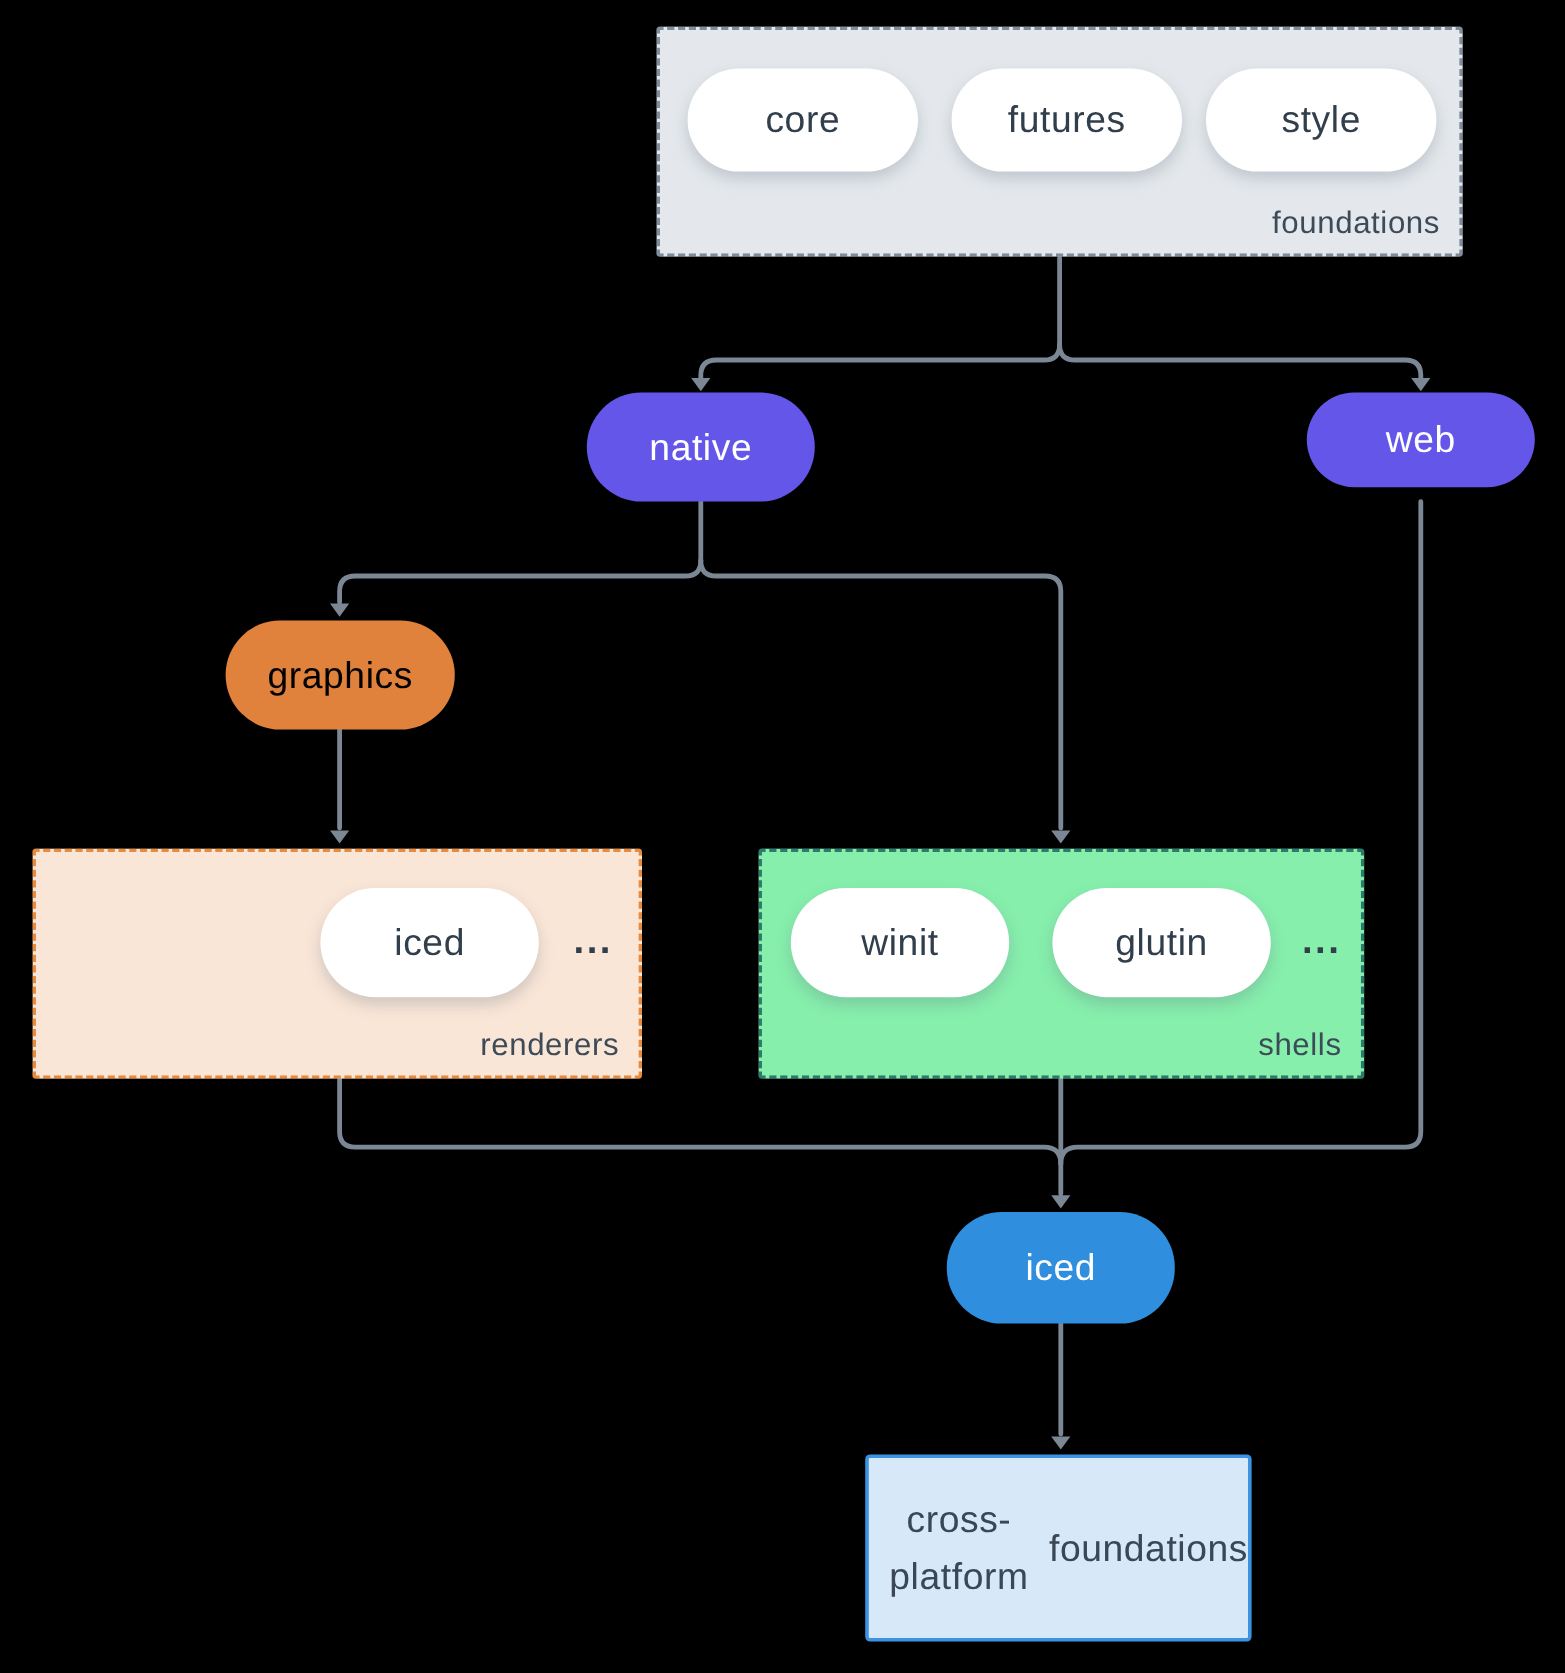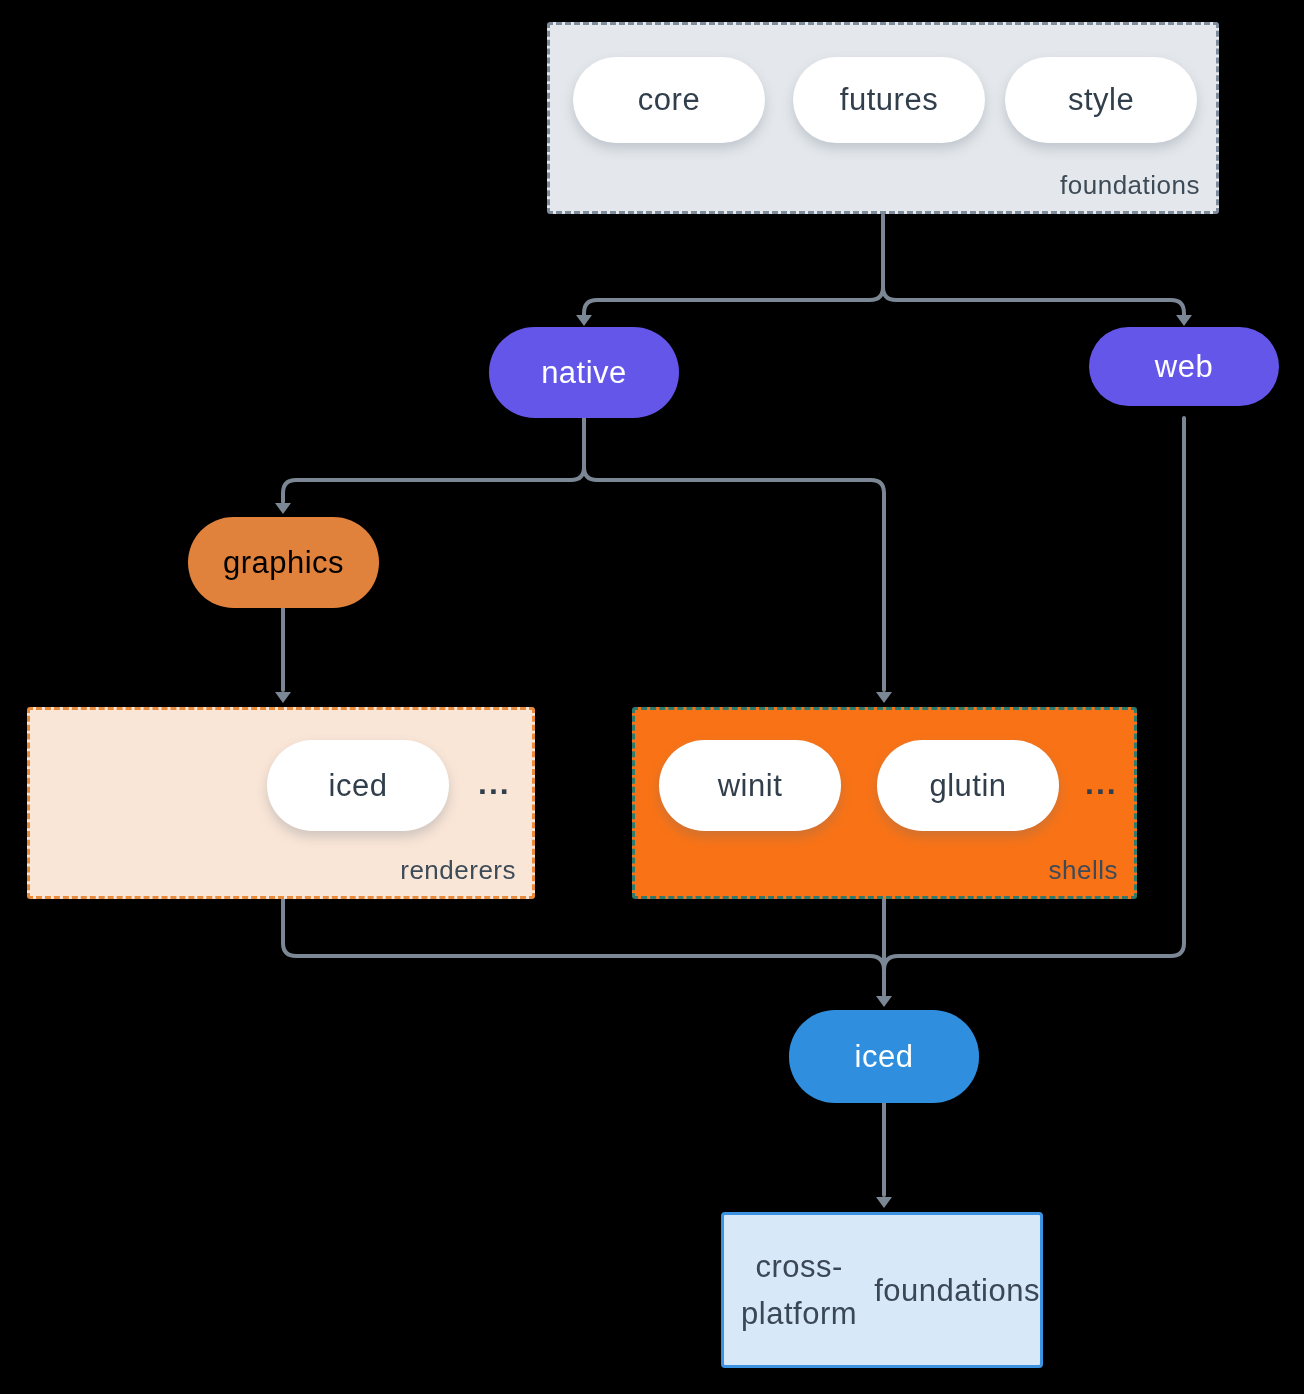--- a/index.html
+++ b/index.html
@@ -42,21 +42,21 @@
     background: #e4e8ec;
     border: 3px dashed #7e8c9b;
   }
   .group-renderers {
     left: 27px; top: 707px; width: 508px; height: 192px;
     background: #fae6d7;
     border: 3px dashed #e88b3d;
   }
   .group-shells {
     left: 632px; top: 707px; width: 505px; height: 192px;
-    background: #f97316;
+    background: #86efac;
     border: 3px dashed #2e7b6d;
   }
   .group-label {
     position: absolute;
     right: 16px; bottom: 10px;
     font-size: 26px;
     color: #3d4b58;
     letter-spacing: 0.5px;
   }
   .pill {

